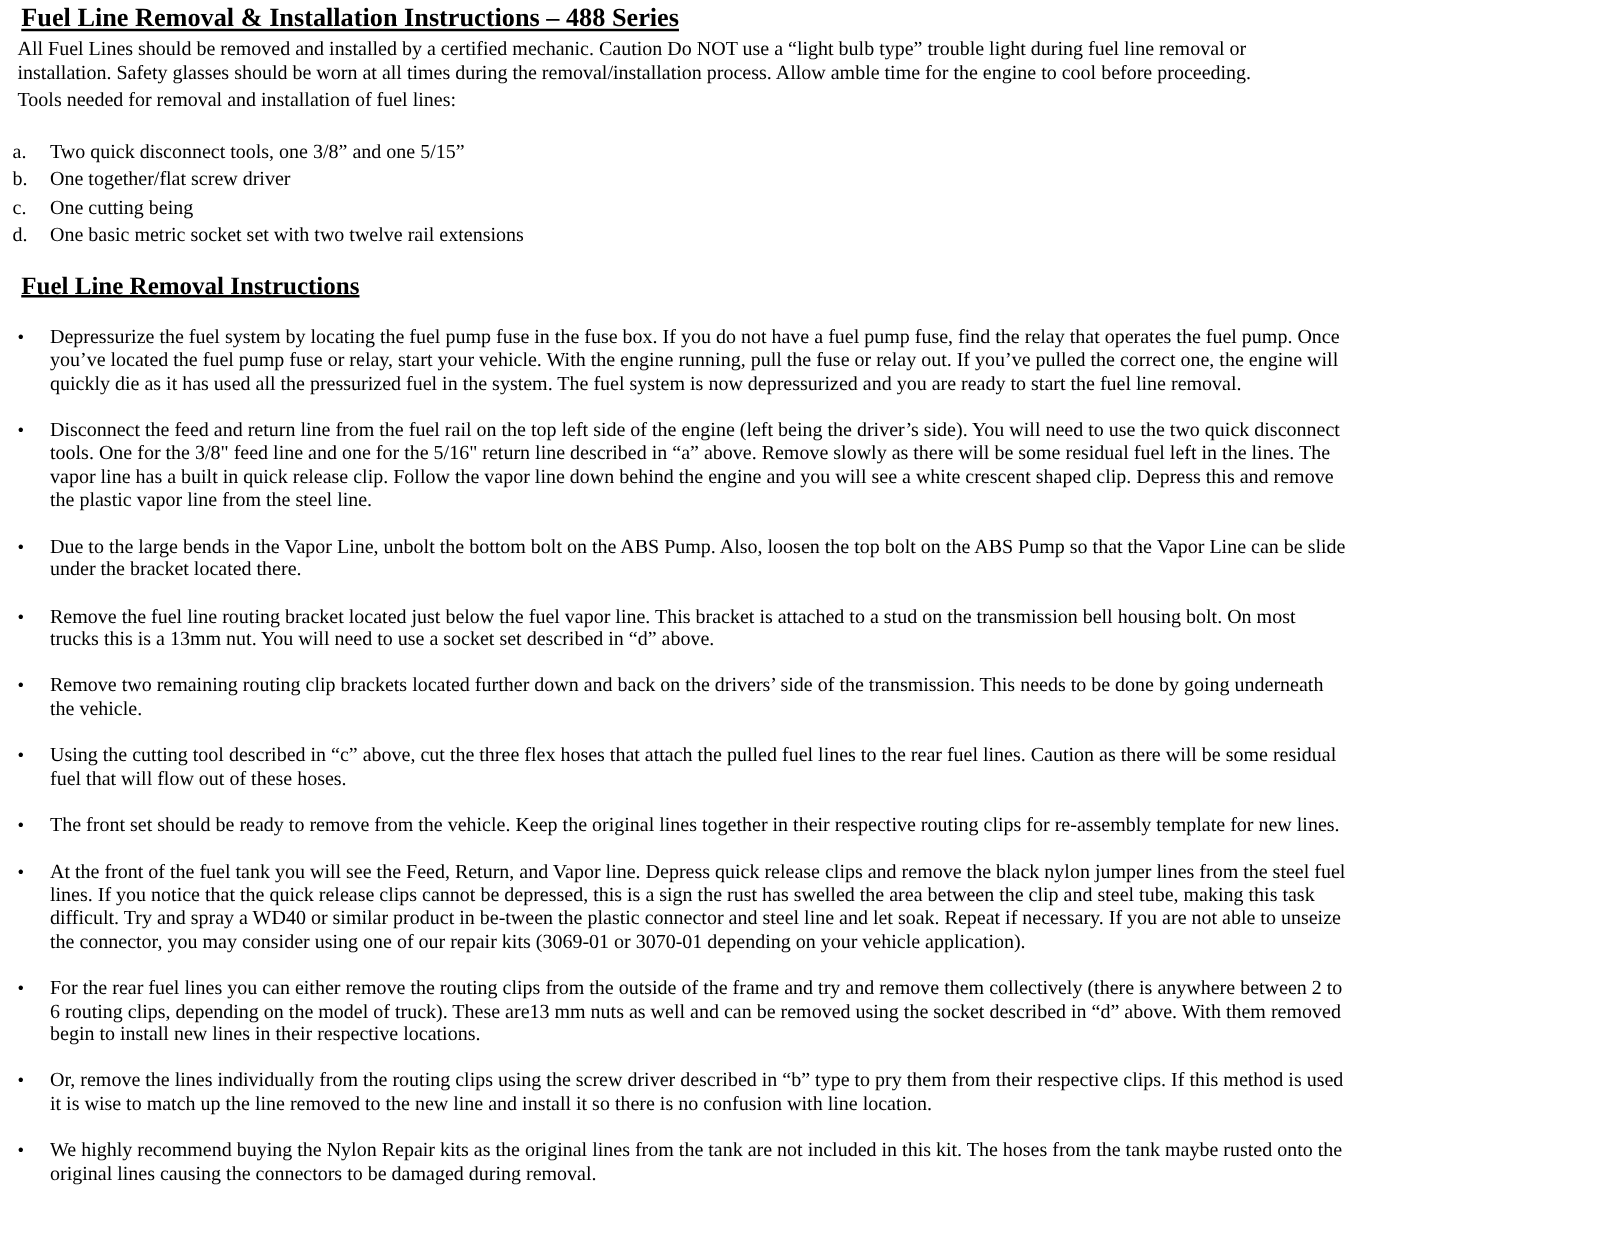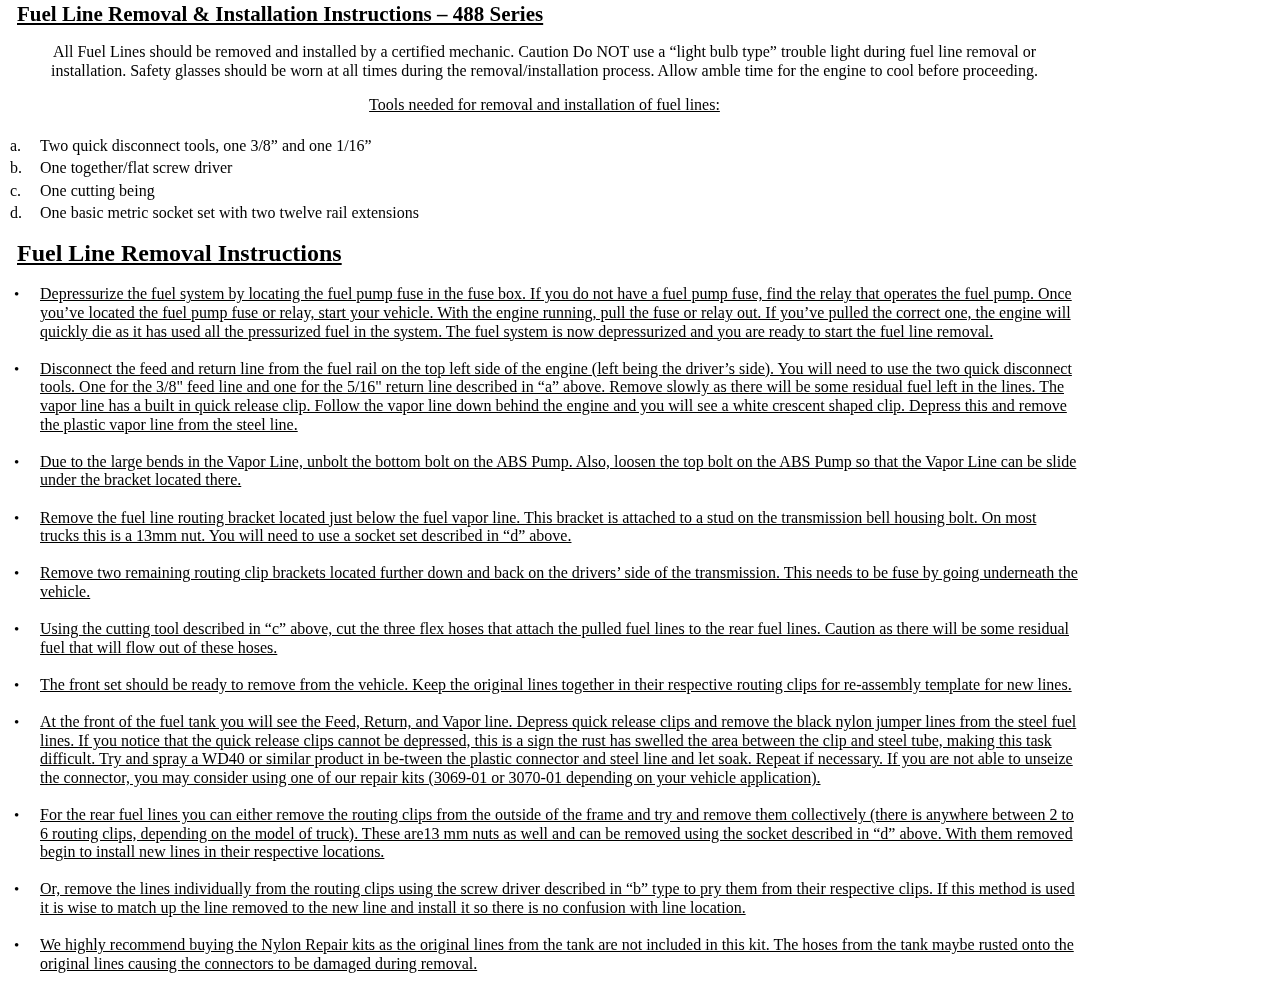--- a/index.html
+++ b/index.html
@@ -23,76 +23,75 @@
     padding: 2px 13px 0 10px;
   }
   h1.doc-title {
     margin: 0 0 0 7px;
     font-size: 21px;
     line-height: 25px;
     font-weight: bold;
     text-decoration: underline;
   }
   p.para {
-    margin: 16px;
+    margin: 4px;
     line-height: 18.6px;
-    text-align: center;
   }
   .intro { margin-top: 18px; }
-  .tools-heading { margin-top: 20px; text-decoration: underline; }
+  .tools-heading { margin-top: 20px; }
   .tools-list { margin-top: 20px; }
   .tool-row {
     display: flex;
     line-height: 22.4px;
   }
   .tool-marker {
     flex: 0 0 30px;
     width: 30px;
   }
   .tool-text { flex: 1; }
   .tool-cont {
     margin-left: 30px;
     line-height: 21px;
   }
   h2.section-heading {
     margin: 17px 0 0 7px;
-    font-size: 24px;
+    font-size: 20px;
     line-height: 24px;
     font-weight: bold;
     text-decoration: underline;
   }
   .steps { margin-top: 20px; }
   .step {
     display: flex;
     margin-bottom: 18.6px;
     line-height: 18.6px;
   }
   .step-marker {
     flex: 0 0 26px;
     width: 26px;
     margin-left: 4px;
     font-size: 15px;
   }
-  .step-text { flex: 1; text-decoration: underline; }
+  .step-text { flex: 1; }
 </style>
 </head>
 <body>
 
 <div class="page">
 
   <h1 class="doc-title">Fuel Line Removal &amp; Installation Instructions – 488 Series</h1>
 
   <p class="para intro">All Fuel Lines should be removed and installed by a certified mechanic. Caution Do NOT use a “light bulb type” trouble light during fuel line removal or installation. Safety glasses should be worn at all times during the removal/installation process. Allow amble time for the engine to cool before proceeding.</p>
 
   <p class="para tools-heading">Tools needed for removal and installation of fuel lines:</p>
 
   <div class="tools-list">
     <div class="tool-row">
       <span class="tool-marker">a.</span>
-      <span class="tool-text">Two quick disconnect tools, one 3/8” and one 1/16”</span>
+      <span class="tool-text">Two quick disconnect tools, one 3/8” and one 5/15”</span>
     </div>
     <div class="tool-row">
       <span class="tool-marker">b.</span>
       <span class="tool-text">One together/flat screw driver</span>
     </div>
     <div class="tool-row">
       <span class="tool-marker">c.</span>
       <span class="tool-text">One cutting being</span>
     </div>
     <div class="tool-row">
@@ -115,21 +114,21 @@
     <div class="step">
       <span class="step-marker">•</span>
       <span class="step-text">Due to the large bends in the Vapor Line, unbolt the bottom bolt on the ABS Pump. Also, loosen the top bolt on the ABS Pump so that the Vapor Line can be slide under the bracket located there.</span>
     </div>
     <div class="step">
       <span class="step-marker">•</span>
       <span class="step-text">Remove the fuel line routing bracket located just below the fuel vapor line. This bracket is attached to a stud on the transmission bell housing bolt. On most trucks this is a 13mm nut. You will need to use a socket set described in “d” above.</span>
     </div>
     <div class="step">
       <span class="step-marker">•</span>
-      <span class="step-text">Remove two remaining routing clip brackets located further down and back on the drivers’ side of the transmission. This needs to be fuse by going underneath the vehicle.</span>
+      <span class="step-text">Remove two remaining routing clip brackets located further down and back on the drivers’ side of the transmission. This needs to be done by going underneath the vehicle.</span>
     </div>
     <div class="step">
       <span class="step-marker">•</span>
       <span class="step-text">Using the cutting tool described in “c” above, cut the three flex hoses that attach the pulled fuel lines to the rear fuel lines. Caution as there will be some residual fuel that will flow out of these hoses.</span>
     </div>
     <div class="step">
       <span class="step-marker">•</span>
       <span class="step-text">The front set should be ready to remove from the vehicle. Keep the original lines together in their respective routing clips for re-assembly template for new lines.</span>
     </div>
     <div class="step">

